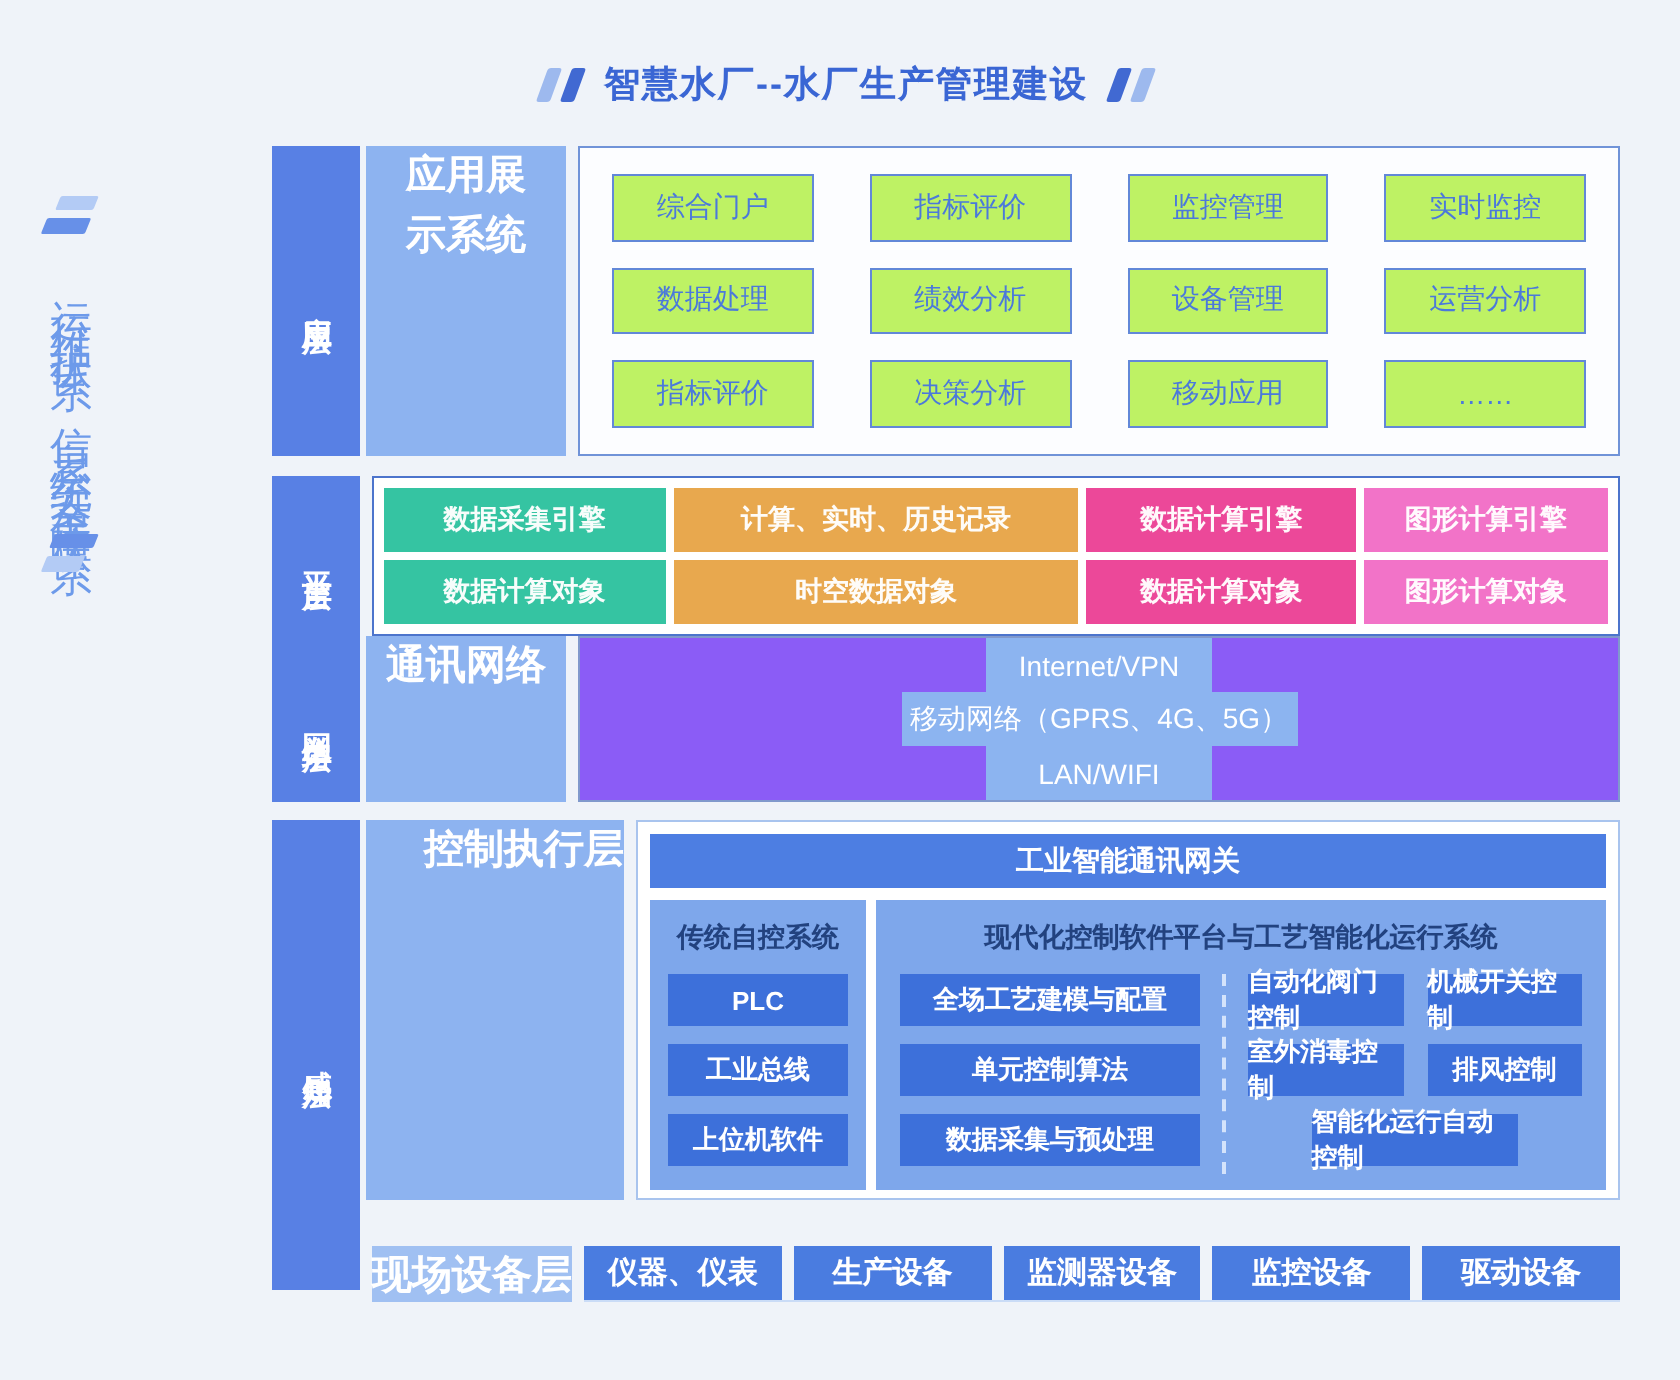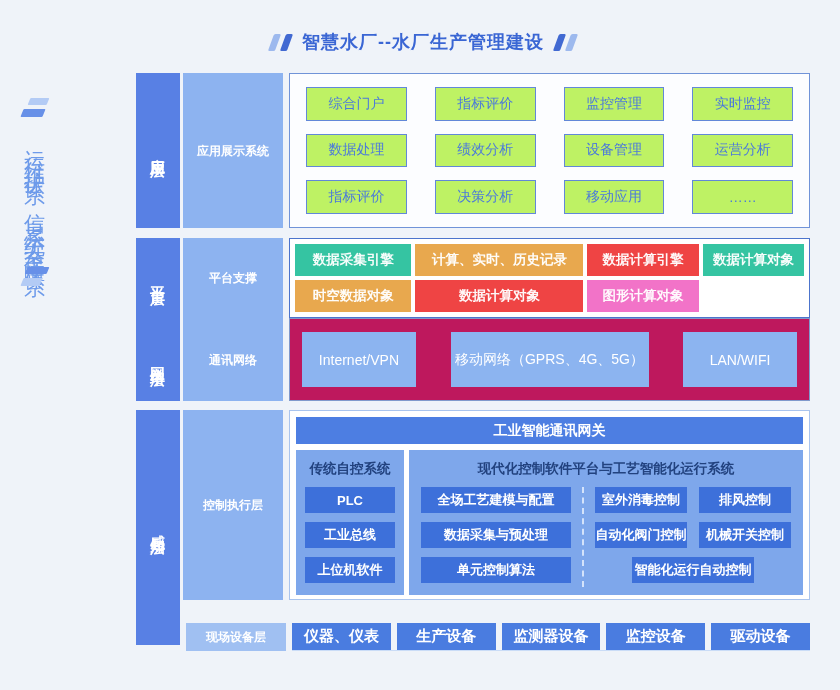--- a/index.html
+++ b/index.html
@@ -33,22 +33,22 @@
   .vtext.second{margin-top:22px;}
 
   
   .main{position:absolute;left:136px;top:73px;width:674px;}
   .row{display:flex;}
   .layer-label{width:44px;flex:0 0 auto;background:#5880e4;
     display:flex;align-items:center;justify-content:center;}
   .layer-label span{writing-mode:vertical-lr;text-orientation:upright;
     color:#fff;font-size:15px;font-weight:bold;letter-spacing:3px;line-height:1;}
   .sub-label{width:100px;flex:0 0 auto;margin-left:3px;background:#8db3f0;
-    display:flex;align-items:center;justify-content:center;text-align:center;
-    color:#fff;font-size:12px;font-weight:bold;line-height:1.5;}
+    display:flex;justify-content:center;text-align:center;
+    color:#fff;font-size:20px;font-weight:bold;line-height:1.5;}
   .sub-label .inner{max-width:72px;}
   .content{flex:1;margin-left:6px;}
 
   
   .row-app{height:155px;}
   .app-panel{background:#fcfdff;border:1px solid #7093d8;box-sizing:border-box;
     display:grid;grid-template-columns:repeat(4,1fr);column-gap:28px;row-gap:13px;
     padding:13px 16px;}
   .app-btn{background:#bef264;border:1px solid #6288d8;box-sizing:border-box;
     display:flex;align-items:center;justify-content:center;
@@ -56,39 +56,39 @@
 
   
   .row-platform{height:80px;margin-top:10px;}
   .plat-panel{background:#fff;border:1px solid #4c74cc;box-sizing:border-box;
     display:grid;grid-template-columns:1.15fr 1.66fr 1.1fr 1fr;
     grid-template-rows:1fr 1fr;gap:4px;padding:5px;}
   .plat-cell{display:flex;align-items:center;justify-content:center;
     color:rgba(255,255,255,0.96);font-size:13.5px;font-weight:bold;}
   .c-green{background:#35c4a2;}
   .c-orange{background:#e8a84e;}
-  .c-blue{background:#ef4444;}
+  .c-blue{background:#ec4899;}
   .c-pink{background:#f273c8;}
 
   
   .row-network{height:83px;}
-  .net-panel{background:#be185d;border:1px solid #8099cc;box-sizing:border-box;height:100%;
-    display:flex;align-items:center;justify-content:space-between;padding:0 12px;}
+  .net-panel{background:#8b5cf6;border:1px solid #8099cc;box-sizing:border-box;height:100%;
+    display:flex;align-items:center;justify-content:space-between;padding:0 12px;flex-direction:column;}
   .net-block{background:#8cb4f0;height:55px;display:flex;align-items:center;justify-content:center;
     color:#fff;font-size:14px;}
   .net-1{width:23%;}
   .net-2{width:40%;}
   .net-3{width:23%;}
 
   
   .row-perception{margin-top:9px;}
   .perc-label{height:235px;}
   .perc-right{flex:1;margin-left:3px;display:flex;flex-direction:column;}
   .ctrl-row{display:flex;height:190px;}
-  .ctrl-sub{margin-left:0;}
+  .ctrl-sub{margin-left:0;padding-left:29px;}
   .ctrl-panel{background:#fff;border:1px solid #a9c4ee;box-sizing:border-box;
     display:flex;flex-direction:column;padding:6px;}
   .gateway{height:27px;flex:0 0 auto;background:#4d7ee2;display:flex;align-items:center;justify-content:center;
     color:#fff;font-size:14px;font-weight:bold;margin-bottom:6px;}
   .panels{flex:1;display:flex;gap:5px;}
   .panel{background:#7ea7eb;display:flex;flex-direction:column;box-sizing:border-box;}
   .panel-trad{width:108px;flex:0 0 auto;padding:6px 9px 8px;}
   .panel-modern{flex:1;padding:6px 12px 8px;}
   .panel-title{color:#22427f;font-size:13.5px;font-weight:bold;text-align:center;
     margin:4px 0 9px;flex:0 0 auto;}
@@ -163,27 +163,25 @@
       <div class="app-btn">决策分析</div>
       <div class="app-btn">移动应用</div>
       <div class="app-btn">……</div>
     </div>
   </div>
 
   <div class="row row-platform">
     <div class="layer-label">
       <span>平台层</span>
     </div>
-    <div class="sub-label">
-      <div>平台支撑</div>
-    </div>
     <div class="content plat-panel">
       <div class="plat-cell c-green">数据采集引擎</div>
       <div class="plat-cell c-orange">计算、实时、历史记录</div>
       <div class="plat-cell c-blue">数据计算引擎</div>
+      <div class="plat-cell c-pink">图形计算引擎</div>
       <div class="plat-cell c-green">数据计算对象</div>
       <div class="plat-cell c-orange">时空数据对象</div>
       <div class="plat-cell c-blue">数据计算对象</div>
       <div class="plat-cell c-pink">图形计算对象</div>
     </div>
   </div>
 
   <div class="row row-network">
     <div class="layer-label">
       <span>网络层</span>
@@ -215,32 +213,32 @@
               <div class="panel-title">传统自控系统</div>
               <div class="ctrl-btn">PLC</div>
               <div class="ctrl-btn">工业总线</div>
               <div class="ctrl-btn">上位机软件</div>
             </div>
             <div class="panel panel-modern">
               <div class="panel-title">现代化控制软件平台与工艺智能化运行系统</div>
               <div class="modern-body">
                 <div class="mod-left">
                   <div class="ctrl-btn">全场工艺建模与配置</div>
+                  <div class="ctrl-btn">单元控制算法</div>
                   <div class="ctrl-btn">数据采集与预处理</div>
-                  <div class="ctrl-btn">单元控制算法</div>
                 </div>
                 <div class="mod-divider"></div>
                 <div class="mod-right">
                   <div class="mod-row">
+                    <div class="ctrl-btn">自动化阀门控制</div>
+                    <div class="ctrl-btn">机械开关控制</div>
+                  </div>
+                  <div class="mod-row">
                     <div class="ctrl-btn">室外消毒控制</div>
                     <div class="ctrl-btn">排风控制</div>
-                  </div>
-                  <div class="mod-row">
-                    <div class="ctrl-btn">自动化阀门控制</div>
-                    <div class="ctrl-btn">机械开关控制</div>
                   </div>
                   <div class="mod-row center">
                     <div class="ctrl-btn">智能化运行自动控制</div>
                   </div>
                 </div>
               </div>
             </div>
           </div>
         </div>
       </div>

